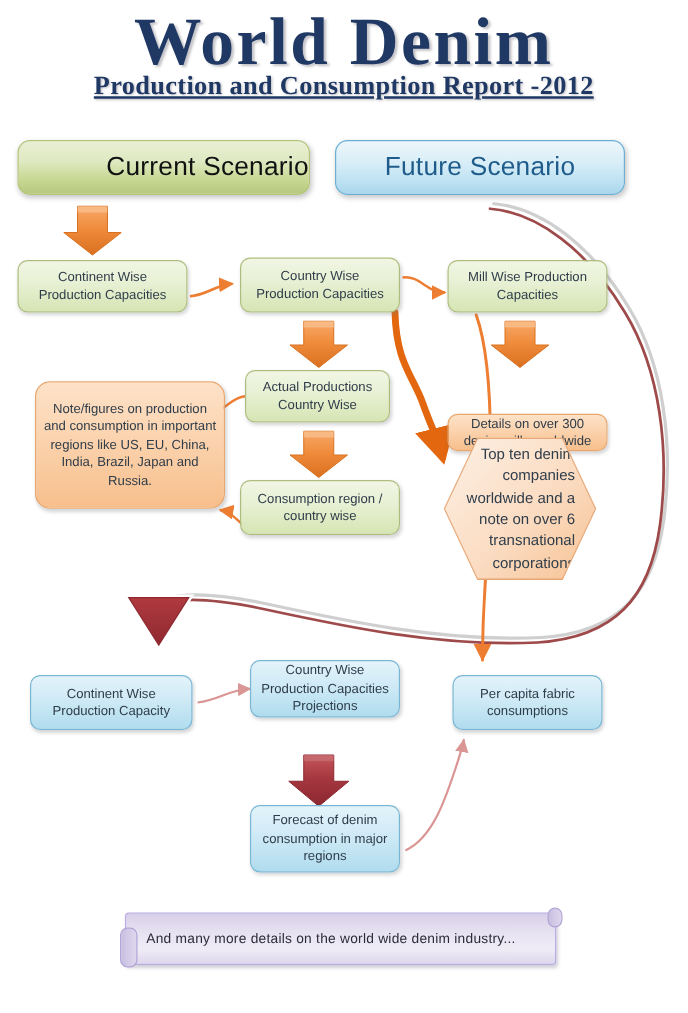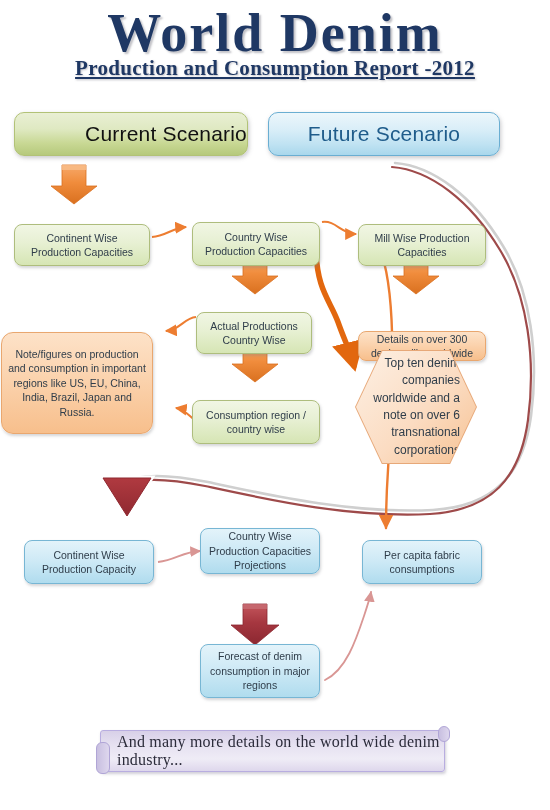--- a/index.html
+++ b/index.html
@@ -50,21 +50,20 @@
   }
 
   
   .node{
     font-size:10.5px;color:#2f3d4a;padding:4px 6px;
     box-shadow:1px 2px 3px rgba(120,125,130,.32);
   }
   .node-green{
     background:linear-gradient(180deg,#f1f6e4 0%,#e7f0d3 45%,#d6e5b4 100%);
     border:1px solid #aebd7d;
-    margin-top:16px;
   }
   .node-orange{
     background:linear-gradient(180deg,#fde2c8 0%,#fbd3ae 45%,#f7bf8c 100%);
     border:1px solid #e9a76f;
   }
   .node-blue{
     background:linear-gradient(180deg,#e3f3fa 0%,#cfeaf6 45%,#b0dcee 100%);
     border:1px solid #77b6d4;
   }
   .note-big{font-size:10.5px;border-radius:12px;}
@@ -85,22 +84,22 @@
 
   
   .scroll{
     position:absolute;box-sizing:border-box;
     background:linear-gradient(180deg,#d8d0e8 0%,#e6e1f1 35%,#efecf6 70%,#ded7ec 100%);
     border:1px solid #b8ade0;border-radius:3px;
     box-shadow:1px 2px 3px rgba(120,115,140,.35);
     display:flex;align-items:center;
   }
   .scroll-text{
-    font-family:Liberation Serif, serif;
-    font-size:16px;color:#2b2b3a;padding-left:16px;letter-spacing:.2px;
+    font-family:Liberation Sans, sans-serif;
+    font-size:11px;color:#2b2b3a;padding-left:16px;letter-spacing:.2px;
   }
   .scroll-curl{
     position:absolute;width:12px;height:20px;border-radius:6px;
     background:linear-gradient(90deg,#c8bfe0,#ded7ee);
     border:1px solid #b0a5d6;
   }
 </style>
 </head>
 <body>
 
@@ -211,21 +210,21 @@
   </div>
 
   <div class="box node node-green" style="left:196px;top:296px;width:116px;height:42px;">
     <span>Actual Productions Country Wise</span>
   </div>
 
   <div class="box node node-green" style="left:192px;top:384px;width:128px;height:44px;">
     <span>Consumption region / country wise</span>
   </div>
 
-  <div class="box node node-orange note-big" style="left:1px;top:305px;width:152px;height:102px;margin-top:27px;">
+  <div class="box node node-orange note-big" style="left:28px;top:305px;width:152px;height:102px;">
     <span>Note/figures on production and consumption in important regions like US, EU, China, India, Brazil, Japan and Russia.</span>
   </div>
 
   <div class="box node node-green" style="left:358px;top:208px;width:128px;height:42px;">
     <span>Mill Wise Production Capacities</span>
   </div>
 
   <div class="box node node-orange" style="left:358px;top:312px;width:128px;height:30px;margin-top:19px;">
     <span>Details on over 300 denim mills worldwide</span>
   </div>

